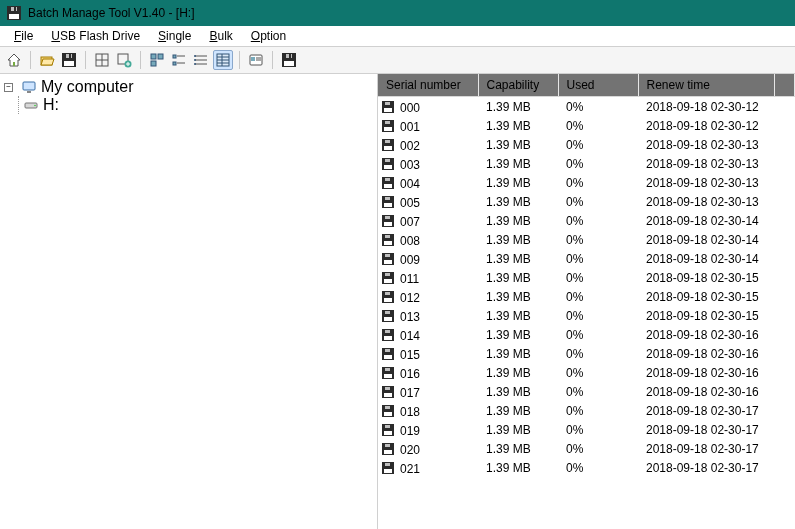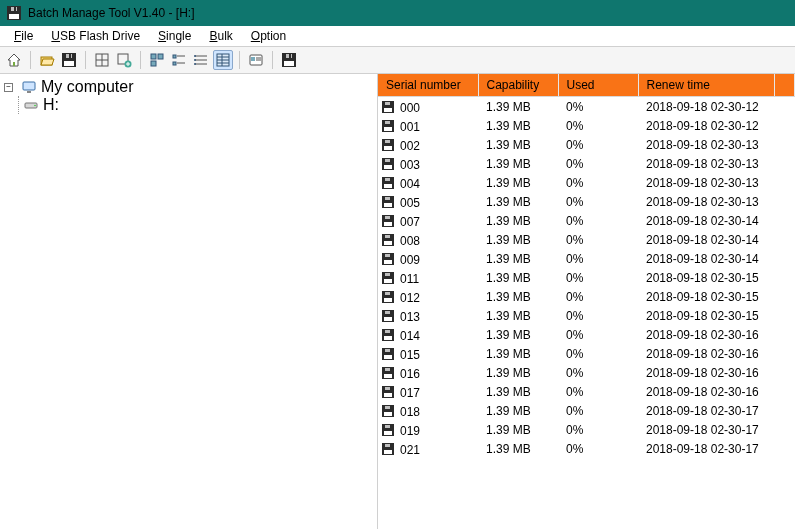--- a/index.html
+++ b/index.html
@@ -16,21 +16,21 @@
 .tsep{width:1px;height:18px;background:#c8c8c8;margin:0 4px}
 .content{display:flex;height:calc(529px - 26px - 20px - 28px)}
 .tree-panel{width:378px;border-right:1px solid #d0d0d0;padding:4px 2px;overflow:auto}
 .tree-row{display:flex;align-items:center;height:18px;white-space:nowrap}
 .tree-toggle{width:9px;height:9px;border:1px solid #7a7a7a;margin:0 4px 0 2px;display:inline-flex;align-items:center;justify-content:center;font-size:8px;line-height:8px;background:#fff;cursor:default}
 .tree-dots{border-left:1px dotted #999;height:18px;margin-left:6px}
 .tree-icon{width:16px;height:16px;margin:0 4px;display:inline-flex;align-items:center;justify-content:center}
 .tree-label{font-size:16px}
 .list-panel{flex:1;overflow:auto}
 table{border-collapse:collapse;width:100%}
-thead th{text-align:left;font-weight:400;font-size:12px;padding:4px 8px;border-bottom:1px solid #d8d8d8;border-right:1px solid #e6e6e6;background:#f97316;position:sticky;top:0;white-space:nowrap}
+thead th{text-align:left;font-weight:400;font-size:12px;padding:4px 8px;border-bottom:1px solid #d8d8d8;border-right:1px solid #e6e6e6;background:#737373;position:sticky;top:0;white-space:nowrap}
 tbody td{font-size:12px;padding:1px 8px;white-space:nowrap;height:19px;vertical-align:middle}
 tbody td.sn-cell{display:flex;align-items:flex-end;gap:4px;padding-left:2px}
 .row-icon{width:16px;height:16px;display:inline-flex;align-items:center;justify-content:center}
 .col-sn{width:100px}
 .col-cap{width:80px}
 .col-used{width:80px}
 svg{display:block}
 </style>
 </head>
 <body>
@@ -479,20 +479,34 @@
             <td>2018-09-18 02-30-17</td>
             <td></td>
           </tr>
           <tr>
             <td class="sn-cell">
               <span class="row-icon">
                 <svg width="16" height="16">
                   <use href="#i-floppy-s"></use>
                 </svg>
               </span>
+              <span>020</span>
+            </td>
+            <td>1.39 MB</td>
+            <td>0%</td>
+            <td>2018-09-18 02-30-17</td>
+            <td></td>
+          </tr>
+          <tr>
+            <td class="sn-cell">
+              <span class="row-icon">
+                <svg width="16" height="16">
+                  <use href="#i-floppy-s"></use>
+                </svg>
+              </span>
               <span>021</span>
             </td>
             <td>1.39 MB</td>
             <td>0%</td>
             <td>2018-09-18 02-30-17</td>
             <td></td>
           </tr>
         </tbody>
     </table>
   </div>

